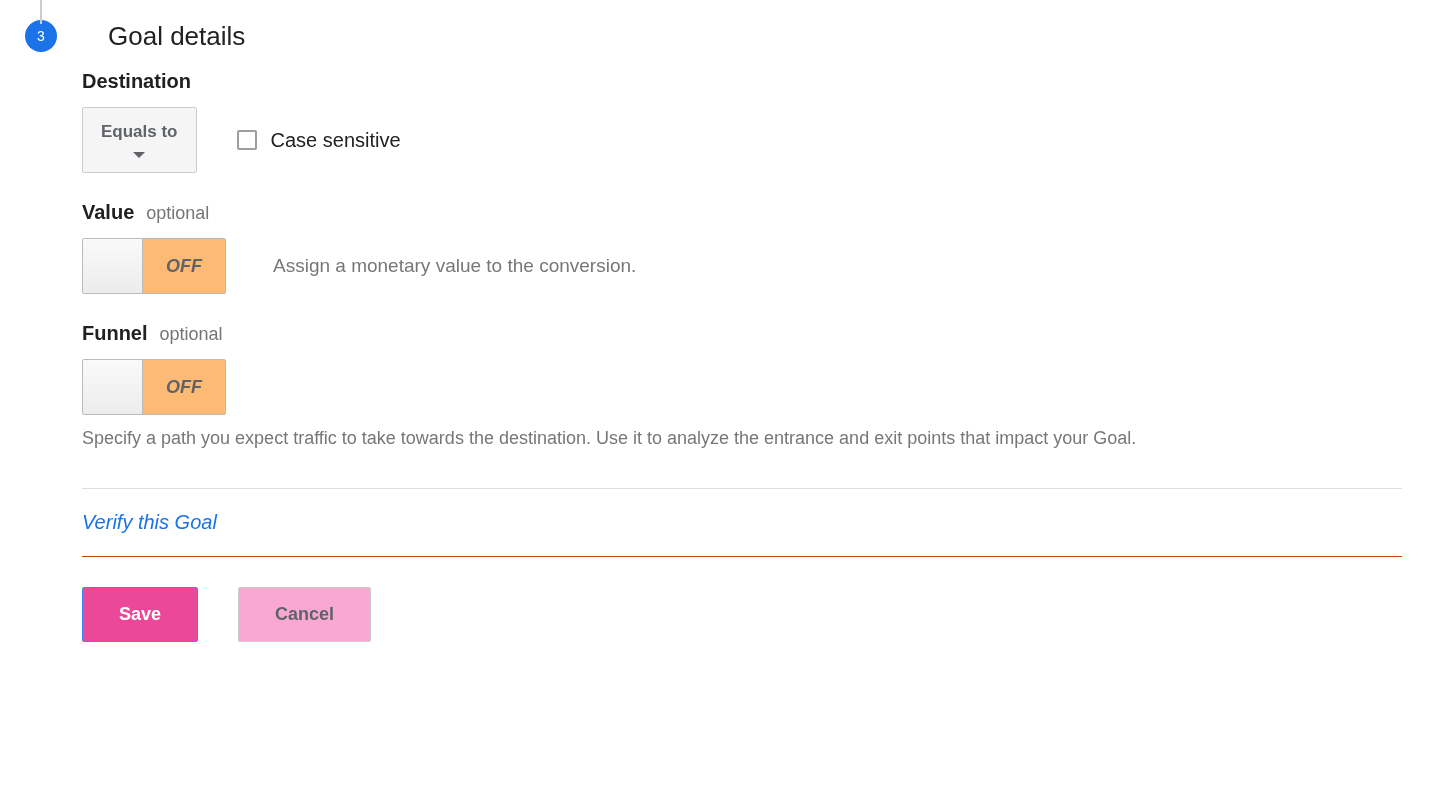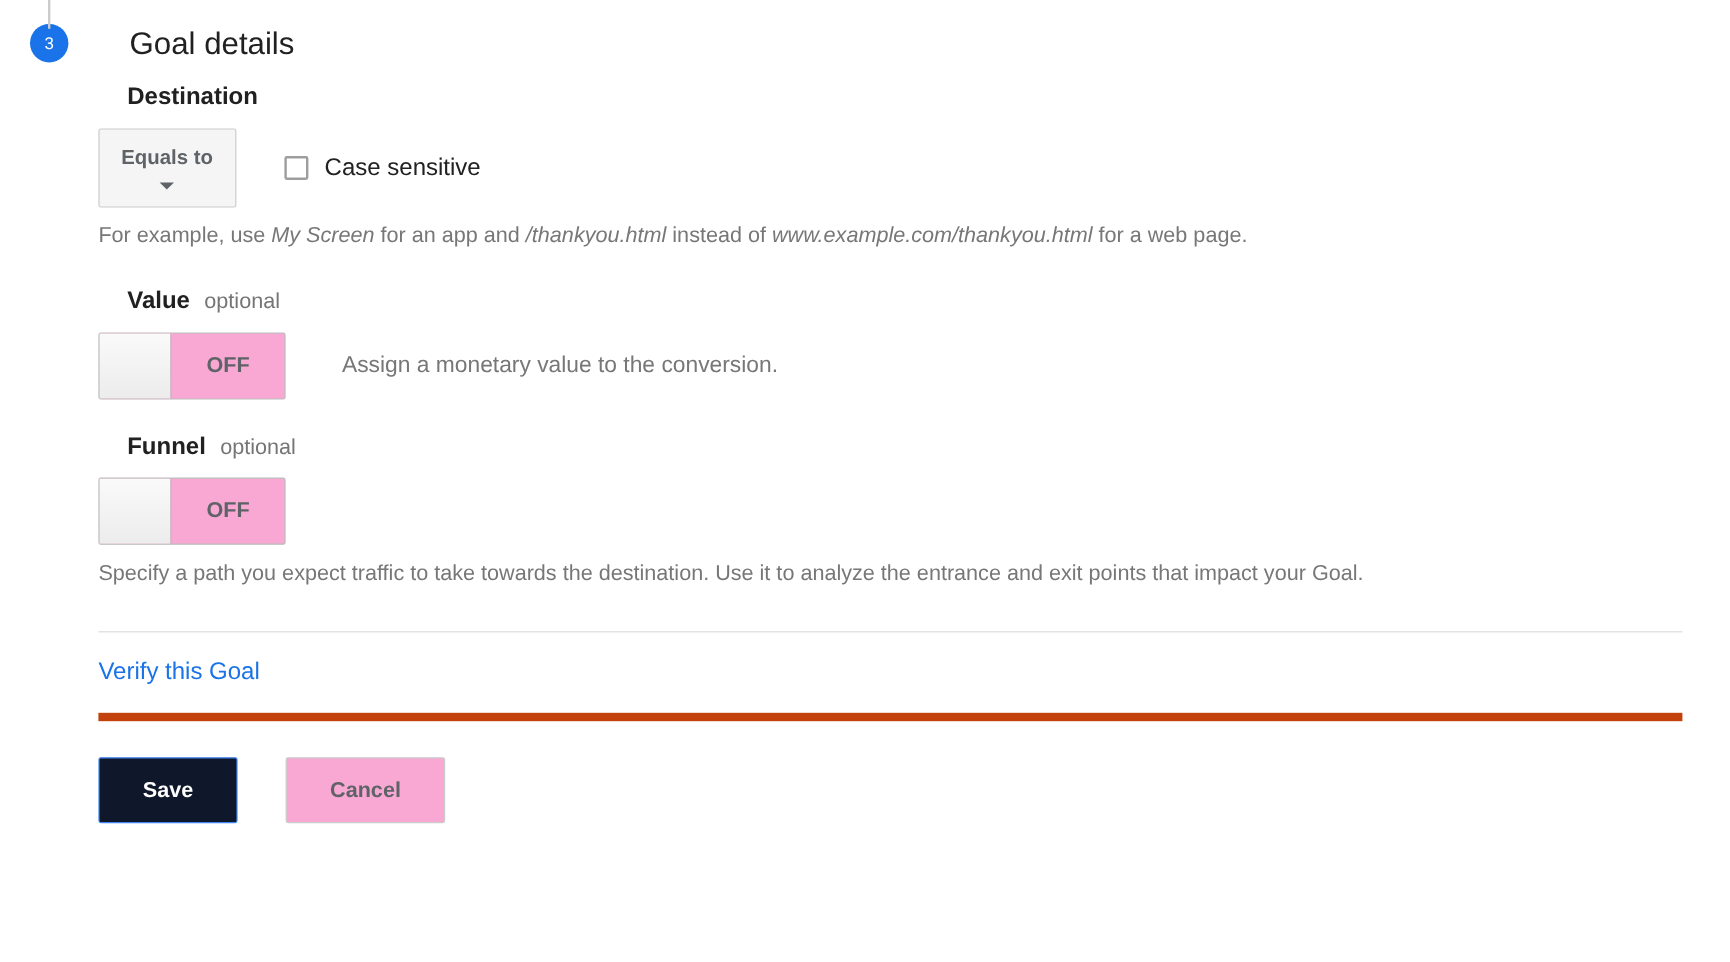--- a/index.html
+++ b/index.html
@@ -56,21 +56,20 @@
       margin-left: 62px;
     }
     .section {
       margin-bottom: 28px;
     }
     .section-header {
       display: flex;
       align-items: baseline;
       gap: 12px;
       margin-bottom: 14px;
-      margin-left: 24px;
     }
     .section-title {
       font-size: 20px;
       font-weight: 700;
       color: #212121;
     }
     .section-optional {
       font-size: 18px;
       color: #757575;
       font-weight: 400;
@@ -136,27 +135,28 @@
     .help-text .italic {
       font-style: italic;
     }
     .toggle-row {
       display: flex;
       align-items: center;
       gap: 20px;
       margin-bottom: 8px;
     }
     .toggle {
-      width: 156px;
+      width: 144px;
       height: 56px;
       border: 1px solid #bbb;
       border-radius: 2px;
       display: flex;
       cursor: pointer;
-      background: #f9a8d4;
+      background: #fdba74;
+      font-style: italic;
     }
     .toggle-thumb {
       width: 60px;
       height: 100%;
       background: linear-gradient(#fafafa, #ececec);
       border-right: 1px solid #bbb;
     }
     .toggle-label-area {
       flex: 1;
       display: flex;
@@ -174,22 +174,23 @@
     .divider {
       border: none;
       border-top: 1px solid #ddd;
       margin: 34px 0 0 0;
     }
     .verify-row {
       display: flex;
       align-items: center;
       gap: 42px;
       padding: 22px 0;
-      border-bottom: 7px solid #c2410c;
+      border-bottom: 1px solid #c2410c;
       margin-bottom: 30px;
+      font-style: italic;
     }
     .verify-link {
       font-size: 20px;
       color: #1a73e8;
       cursor: pointer;
     }
     .verify-desc {
       font-size: 19px;
       color: #757575;
     }
@@ -199,21 +200,21 @@
     }
     .btn {
       padding: 16px 36px;
       font-size: 18px;
       font-weight: 700;
       border-radius: 2px;
       cursor: pointer;
       border: 1px solid transparent;
     }
     .btn-primary {
-      background: #0f172a;
+      background: #ec4899;
       color: #fff;
       border-color: #4285f4;
     }
     .btn-secondary {
       background: #f9a8d4;
       color: #5f6368;
       border-color: #ccc;
     }
   </style>
 </head>
@@ -238,23 +239,20 @@
       <div class="destination-row">
         <div class="dropdown">
           <span>Equals to</span>
           <span class="dropdown-arrow"></span>
         </div>
         <div class="checkbox-wrap">
           <div class="checkbox"></div>
           <span class="checkbox-label">Case sensitive</span>
         </div>
       </div>
-      <div class="help-text">
-        <span>For example, use </span><span class="italic">My Screen</span><span> for an app and </span><span class="italic">/thankyou.html</span><span> instead of </span><span class="italic">www.example.com/thankyou.html</span><span> for a web page.</span>
-      </div>
     </div>
 
     <div class="section">
       <div class="section-header">
         <div class="section-title">Value</div>
         <div class="section-optional">optional</div>
       </div>
       <div class="toggle-row">
         <div class="toggle">
           <div class="toggle-thumb"></div>

